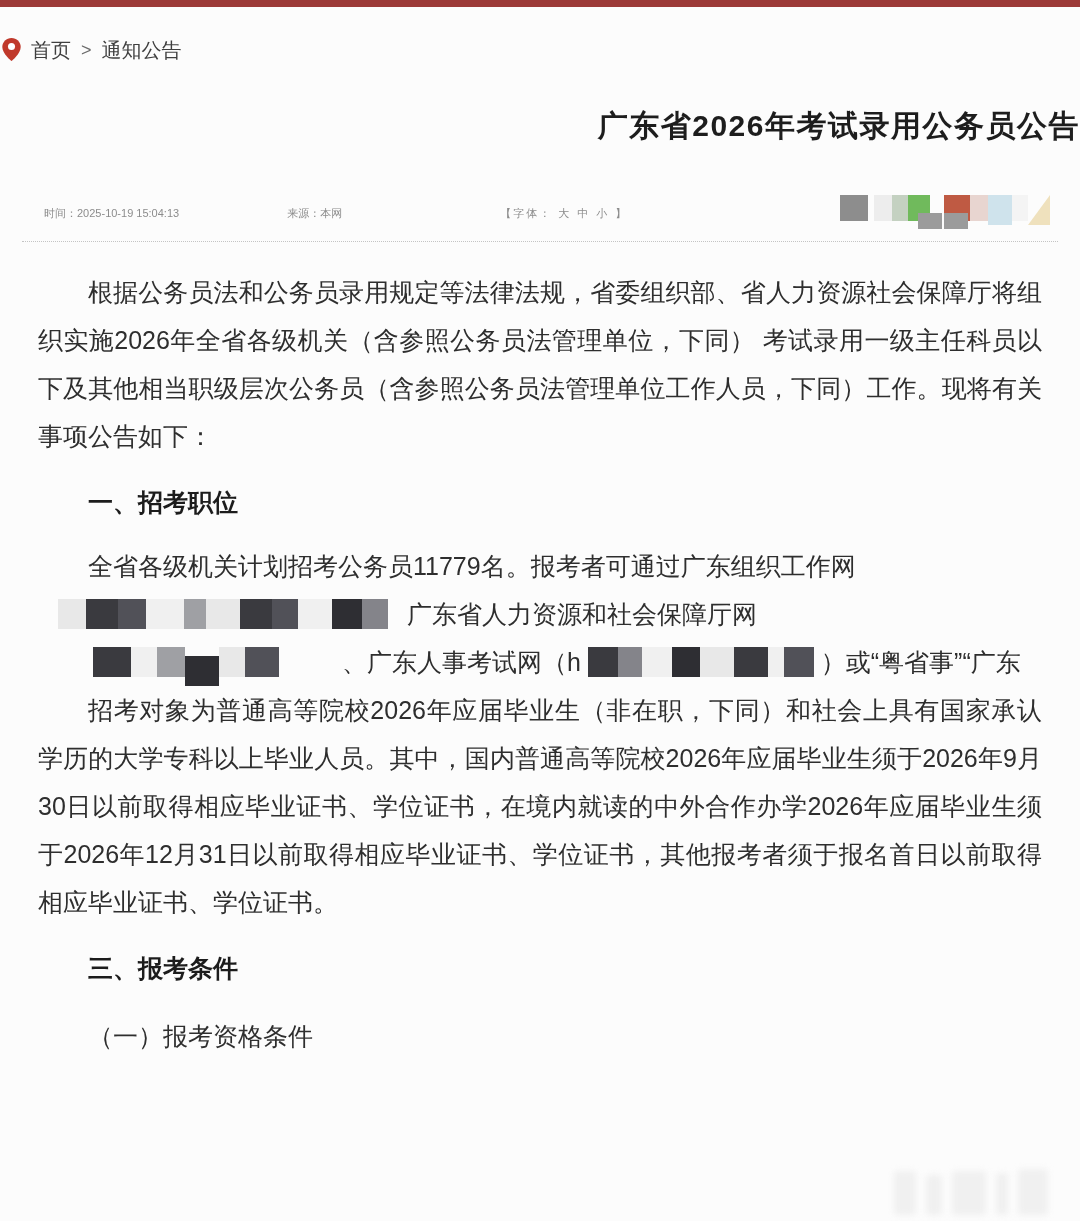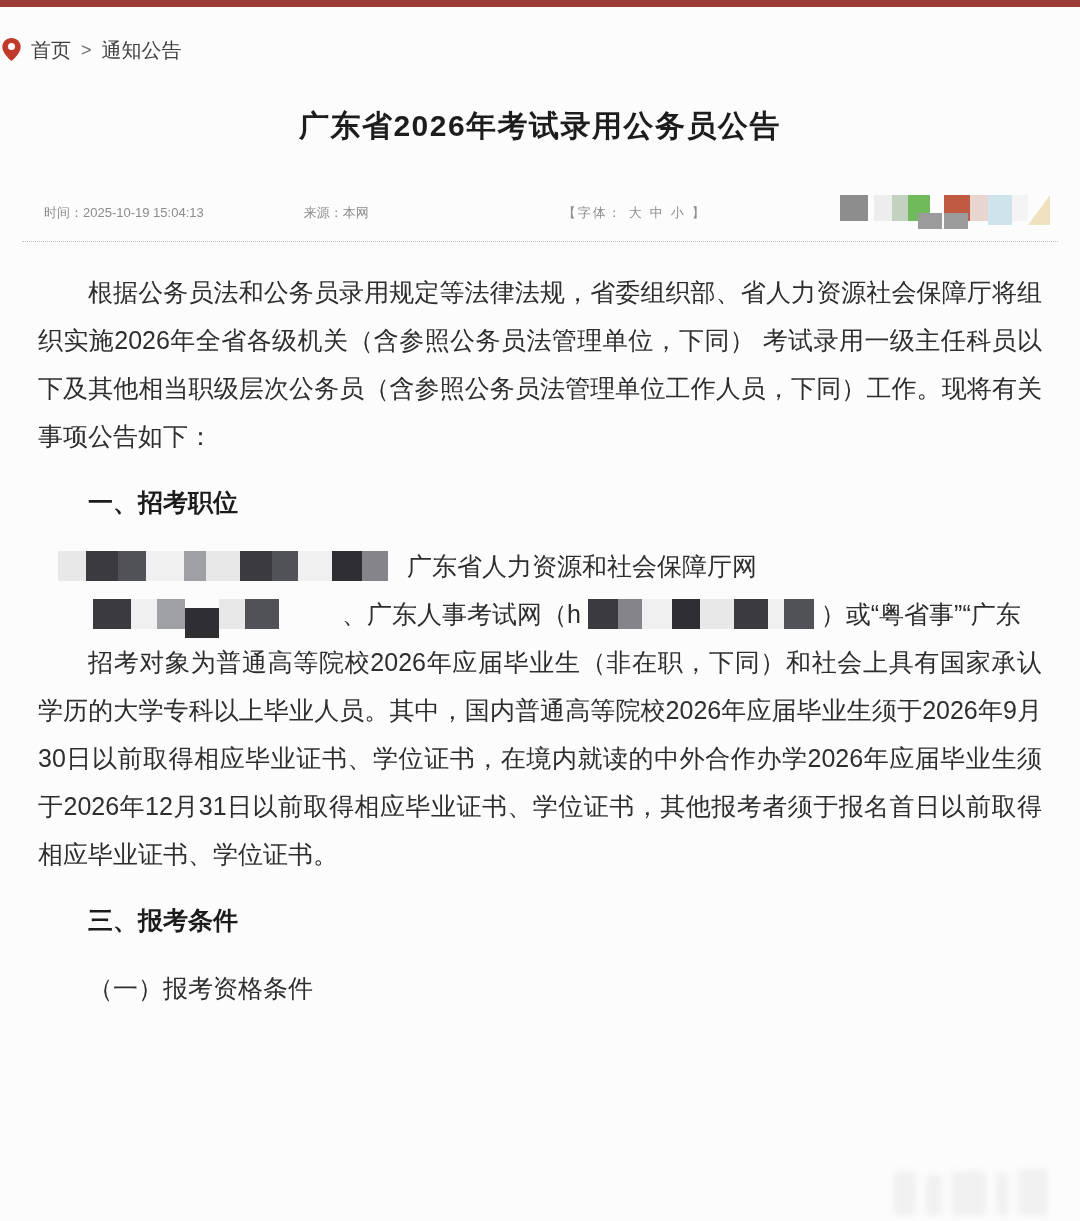--- a/index.html
+++ b/index.html
@@ -19,39 +19,38 @@
     display: flex; align-items: center; gap: 10px;
     padding: 30px 0 0 2px;
     font-size: 20px; color: #3f3f3f;
   }
   .pin { width: 19px; height: 23px; flex: 0 0 auto; margin-top: -2px; }
   .crumb-sep { color: #6a6a6a; font-size: 18px; }
 
   
   .doc-title {
     margin-top: 42px;
-    text-align: center;
+    text-align: right;
     font-size: 30px;
     font-weight: bold;
     color: #1d1d1d;
     letter-spacing: 1.5px;
   }
 
   
   .meta-row {
     position: relative;
     margin: 48px 44px 0 44px;
-    font-size: 13px;
+    font-size: 11px;
     color: #8c8c8c;
     height: 36px;
     display: flex;
     align-items: center;
-    gap: 36px;
-  }
-  .meta-source { margin-left: 64px; }
+  }
+  .meta-source { margin-left: 108px; }
   .meta-font { margin-left: 158px; letter-spacing: 2px; display: flex; align-items: center; gap: 6px; }
   .font-btn { cursor: pointer; color: #8c8c8c; }
 
   .share-mosaic { position: absolute; right: 24px; top: -8px; width: 178px; height: 42px; }
   .share-mosaic i { position: absolute; display: block; }
 
   .dotted { border-bottom: 1px dotted #c4c4c4; margin: 10px 22px 0 22px; }
 
   
   .article {
@@ -144,20 +143,21 @@
 </div>
 
 <div class="dotted"></div>
 
 <div class="article">
 
   <p class="para">根据公务员法和公务员录用规定等法律法规，省委组织部、省人力资源社会保障厅将组织实施2026年全省各级机关（含参照公务员法管理单位，下同） 考试录用一级主任科员以下及其他相当职级层次公务员（含参照公务员法管理单位工作人员，下同）工作。现将有关事项公告如下：</p>
 
   <p class="sec-heading">一、招考职位</p>
 
+  <div class="pline indent">全省各级机关计划招考公务员11779名。报考者可通过广东组织工作网</div>
 
   <div class="pline">
     <span class="mosaic" style="margin-left:20px;">
       <i class="mz-l" style="width:28px;"></i>
         <i class="mz-d1" style="width:32px;"></i>
         <i class="mz-d2" style="width:28px;"></i>
         <i class="mz-l2" style="width:38px;"></i>
         <i class="mz-g" style="width:22px;"></i>
         <i class="mz-l" style="width:34px;"></i>
         <i class="mz-d1" style="width:32px;"></i>

